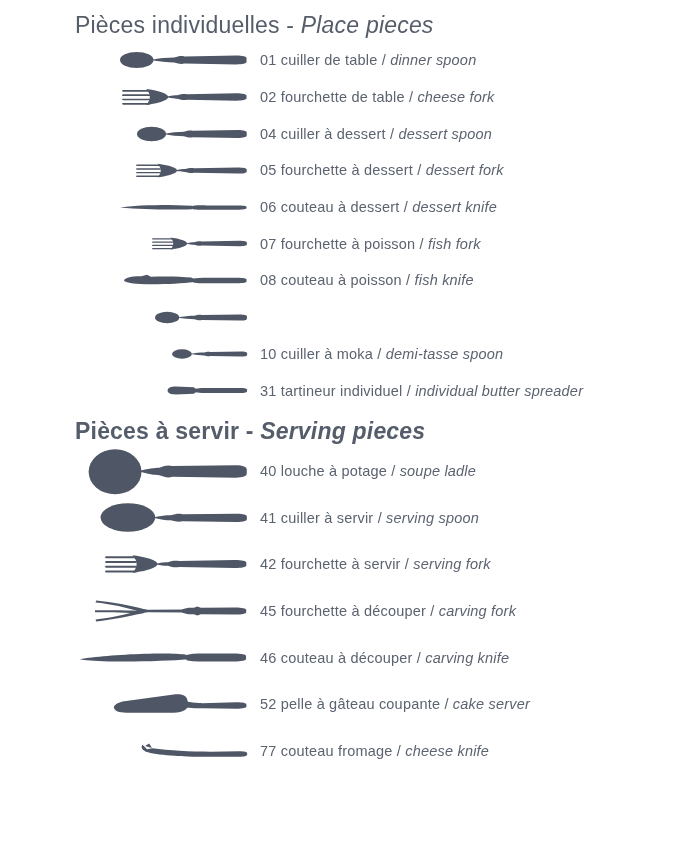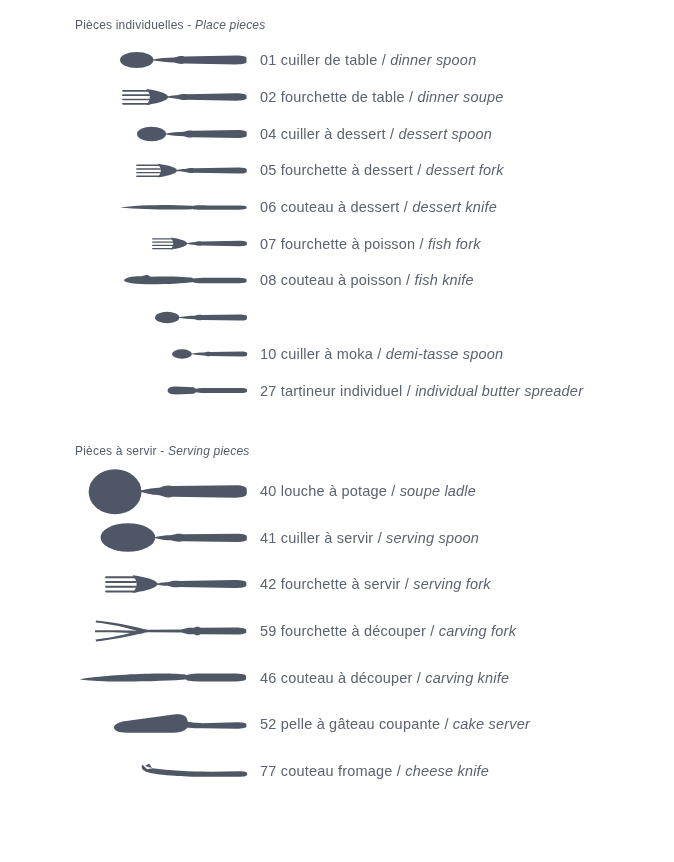--- a/index.html
+++ b/index.html
@@ -13,28 +13,28 @@
     height: 862px;
     background: #ffffff;
     font-family: "Liberation Sans", "DejaVu Sans", sans-serif;
     color: #5c6370;
     overflow: hidden;
     box-sizing: border-box;
     padding: 12px 0 0 60px;
   }
   h2.section-title {
     margin: 0 0 4px 15px;
-    font-size: 12px;
+    font-size: 23px;
     font-weight: 400;
     line-height: 26px;
     color: #555c6a;
     letter-spacing: 0.2px;
   }
   h2.section-title .t-en { font-style: italic; }
-  section.sec2 h2.section-title { margin-top: 29px; }
+  section.sec2 h2.section-title { margin-top: 9px; font-weight: bold; }
   .row {
     display: flex;
     align-items: center;
   }
   section.sec1 .row { height: 36.7px; }
   section.sec2 .row { height: 46.6px; }
   .icon-cell {
     width: 188px;
     flex: 0 0 188px;
     display: flex;
@@ -71,21 +71,21 @@
           <div class="icon-cell">
             <svg viewBox="0 0 260 60" preserveAspectRatio="none" width="126" height="20" fill="#4f5665">
               <rect x="0" y="9" width="58" height="5" rx="2.5"></rect>
               <rect x="0" y="22" width="58" height="5" rx="2.5"></rect>
               <rect x="0" y="35" width="58" height="5" rx="2.5"></rect>
               <rect x="0" y="48" width="58" height="5" rx="2.5"></rect>
               <path d="M50,6 C70,10 86,16 93,24 L96,30 L93,36 C86,44 70,50 50,54 C60,38 60,22 50,6 Z"></path>
               <path d="M90,30 C102,26 108,25 114,25 L122,22 C126,21 131,21 135,22 L236,19 C249,19 257,22 257,26 L257,34 C257,38 249,41 236,41 L135,38 C131,39 126,39 122,38 L114,35 C108,35 102,34 90,30 Z"></path>
             </svg>
           </div>
-          <div class="label"><span class="code">02</span> <span class="fr">fourchette de table</span><span class="sep"> / </span><span class="en">dinner soupe</span></div>
+          <div class="label"><span class="code">02</span> <span class="fr">fourchette de table</span><span class="sep"> / </span><span class="en">cheese fork</span></div>
         </div>
         <div class="row">
           <div class="icon-cell">
             <svg viewBox="0 0 260 60" preserveAspectRatio="none" width="111" height="22" fill="#4f5665">
               <ellipse cx="34" cy="30" rx="34" ry="20"></ellipse>
               <path d="M62,30 C80,26 96,24 110,24 L118,21 C122,20 127,20 131,21 L236,19 C249,19 257,22 257,25 L257,35 C257,38 249,41 236,41 L131,39 C127,40 122,40 118,39 L110,36 C96,36 80,34 62,30 Z"></path>
             </svg>
           </div>
           <div class="label"><span class="code">04</span> <span class="fr">cuiller à dessert</span><span class="sep"> / </span><span class="en">dessert spoon</span></div>
         </div>
@@ -150,21 +150,21 @@
           </div>
           <div class="label"><span class="code">10</span> <span class="fr">cuiller à moka</span><span class="sep"> / </span><span class="en">demi-tasse spoon</span></div>
         </div>
         <div class="row">
           <div class="icon-cell">
             <svg viewBox="0 0 260 60" preserveAspectRatio="none" width="81" height="9" fill="#4f5665">
               <path d="M2,30 C2,12 12,4 28,4 L86,8 L92,18 L92,42 L86,52 L28,56 C12,56 2,48 2,30 Z"></path>
               <path d="M90,18 L112,14 L236,14 C250,14 257,18 257,24 L257,36 C257,42 250,46 236,46 L112,46 L90,42 Z"></path>
             </svg>
           </div>
-          <div class="label"><span class="code">27</span> <span class="fr">tartineur individuel</span><span class="sep"> / </span><span class="en">individual butter spreader</span></div>
+          <div class="label"><span class="code">31</span> <span class="fr">tartineur individuel</span><span class="sep"> / </span><span class="en">individual butter spreader</span></div>
         </div>
       </section>
       <section class="sec2">
         <h2 class="section-title"><span class="t-fr">Pièces à servir - </span><span class="t-en">Serving pieces</span></h2>
         <div class="row">
           <div class="icon-cell">
             <svg viewBox="0 0 260 60" preserveAspectRatio="none" width="160" height="50" fill="#4f5665">
               <ellipse cx="44" cy="31" rx="43" ry="27"></ellipse>
               <path d="M82,30 C98,27 108,26 116,26 L124,24 C128,23 133,23 137,24 L240,23 C252,23 258,25 258,28 L258,33 C258,36 252,38 240,38 L137,37 C133,38 128,38 124,37 L116,35 C108,35 98,34 82,30 Z"></path>
             </svg>
@@ -197,21 +197,21 @@
           <div class="icon-cell">
             <svg viewBox="0 0 260 60" preserveAspectRatio="none" width="153" height="24" fill="#4f5665">
               <path d="M2,4 C30,8 60,16 84,26 L79,33 C55,22 25,12 1,9 Z"></path>
               <path d="M0,28 C28,28 58,28 82,30 L82,36 C56,34 25,33 0,33 Z"></path>
               <path d="M2,56 C30,52 60,44 84,34 L79,27 C55,38 25,48 1,51 Z"></path>
               <path d="M74,24 C88,26 95,28 98,30 C95,32 88,34 74,36 L70,30 Z"></path>
               <path d="M92,27 L152,26 L152,34 L92,33 Z"></path>
               <path d="M148,26 C154,22 160,21 168,22 L174,19 L180,22 L238,21 C250,21 257,24 257,27 L257,33 C257,36 250,39 238,39 L180,38 L174,41 L168,38 C160,39 154,38 148,34 Z"></path>
             </svg>
           </div>
-          <div class="label"><span class="code">59</span> <span class="fr">fourchette à découper</span><span class="sep"> / </span><span class="en">carving fork</span></div>
+          <div class="label"><span class="code">45</span> <span class="fr">fourchette à découper</span><span class="sep"> / </span><span class="en">carving fork</span></div>
         </div>
         <div class="row">
           <div class="icon-cell">
             <svg viewBox="0 0 260 60" preserveAspectRatio="none" width="168" height="17" fill="#4f5665">
               <path d="M0,36 C20,28 60,20 100,17 C130,15 152,16 164,20 L170,28 L166,36 C140,42 80,46 36,43 C14,41 2,39 0,36 Z"></path>
               <path d="M166,20 C174,16 182,15 190,16 L238,16 C250,16 257,20 257,25 L257,35 C257,40 250,44 238,44 L190,44 C182,45 174,44 166,41 L161,30 Z"></path>
             </svg>
           </div>
           <div class="label"><span class="code">46</span> <span class="fr">couteau à découper</span><span class="sep"> / </span><span class="en">carving knife</span></div>
         </div>

